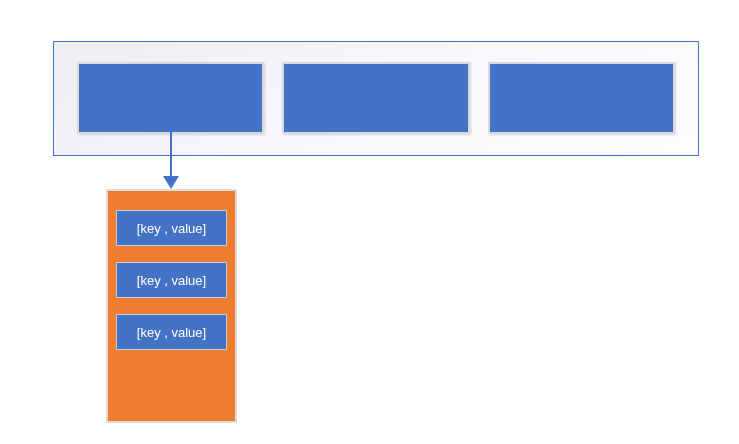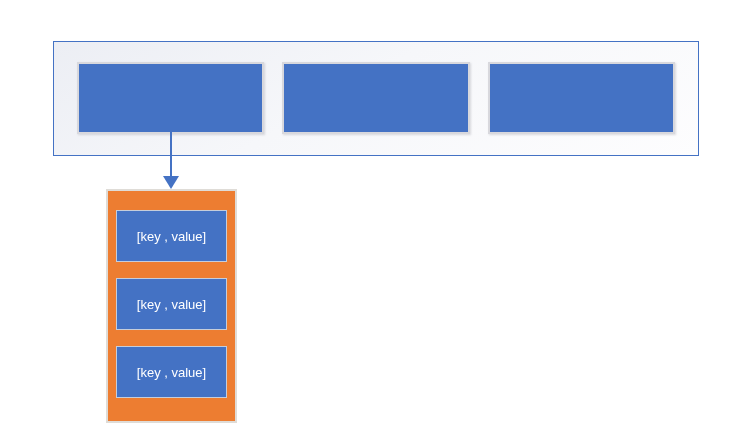--- a/index.html
+++ b/index.html
@@ -68,21 +68,21 @@
     background: #ED7D31;
     border: 2px solid #dfdcd7;
     display: flex;
     flex-direction: column;
     align-items: center;
     padding-top: 19px;
     gap: 16px;
   }
   .key-value-entry {
     width: 111px;
-    height: 52px;
+    height: 36px;
     box-sizing: border-box;
     background: #4472C4;
     border: 1.5px solid #c6cdda;
     color: #ffffff;
     font-size: 13px;
     display: flex;
     align-items: center;
     justify-content: center;
     white-space: nowrap;
   }

